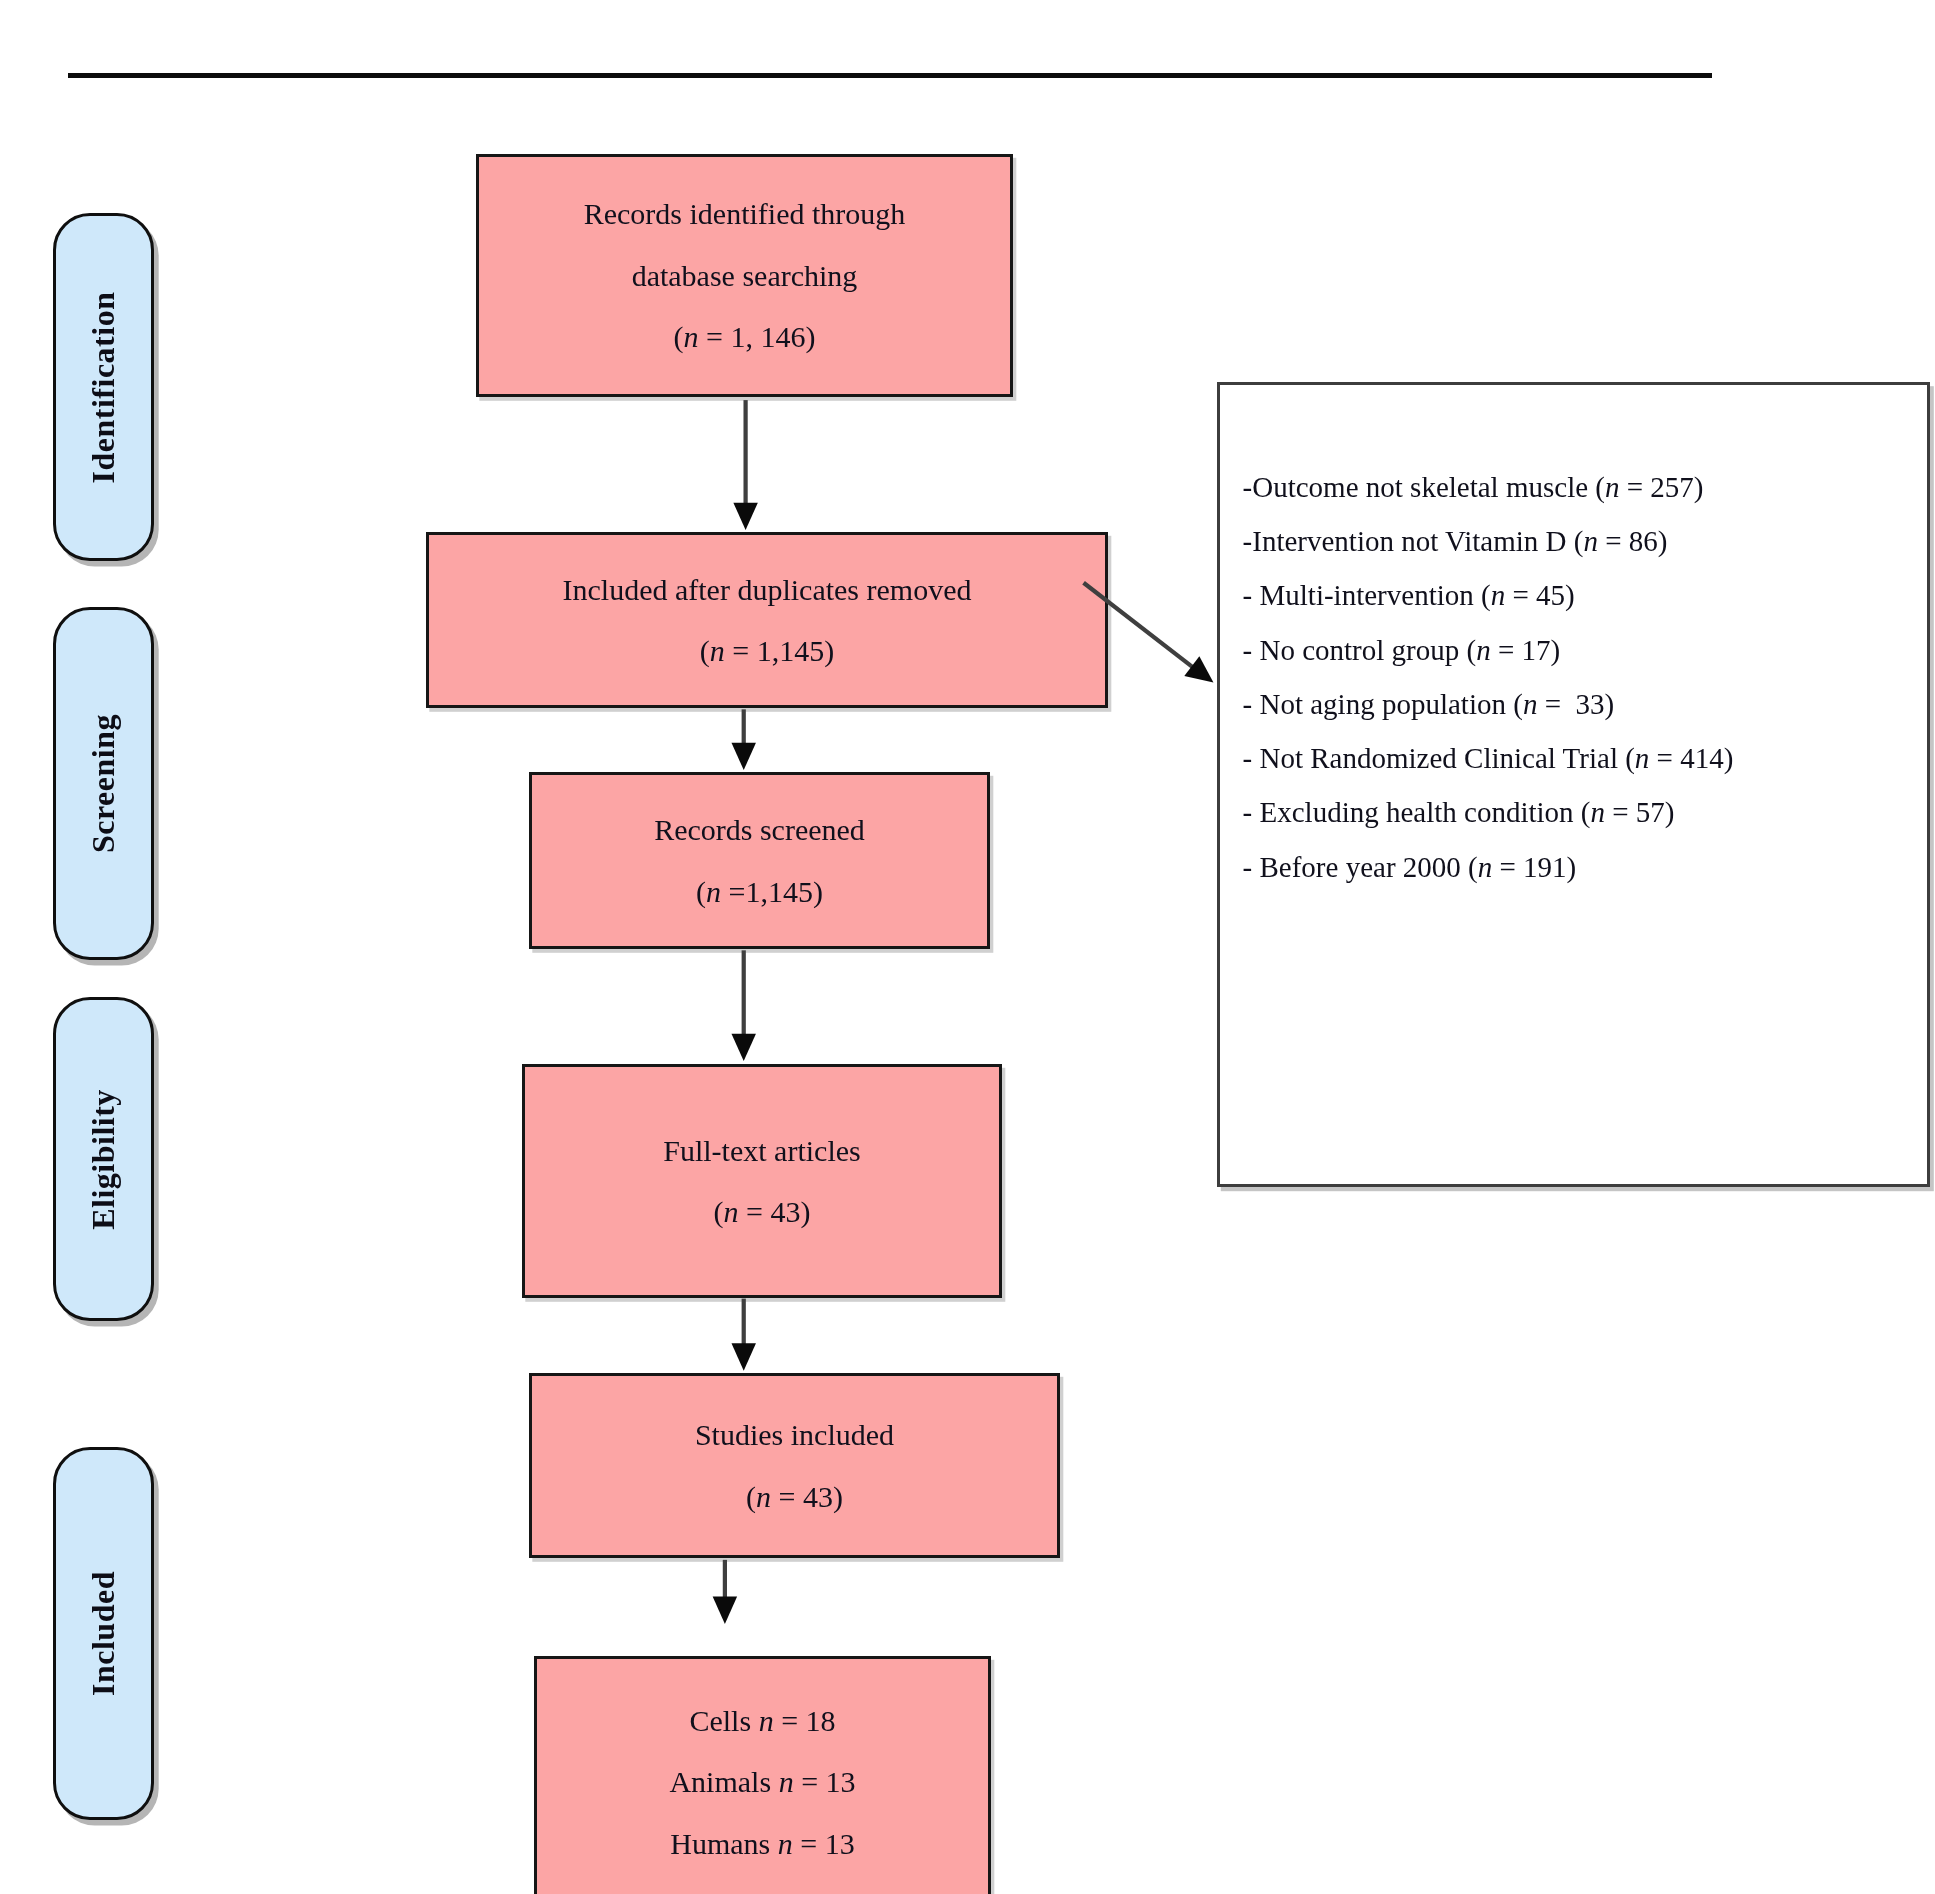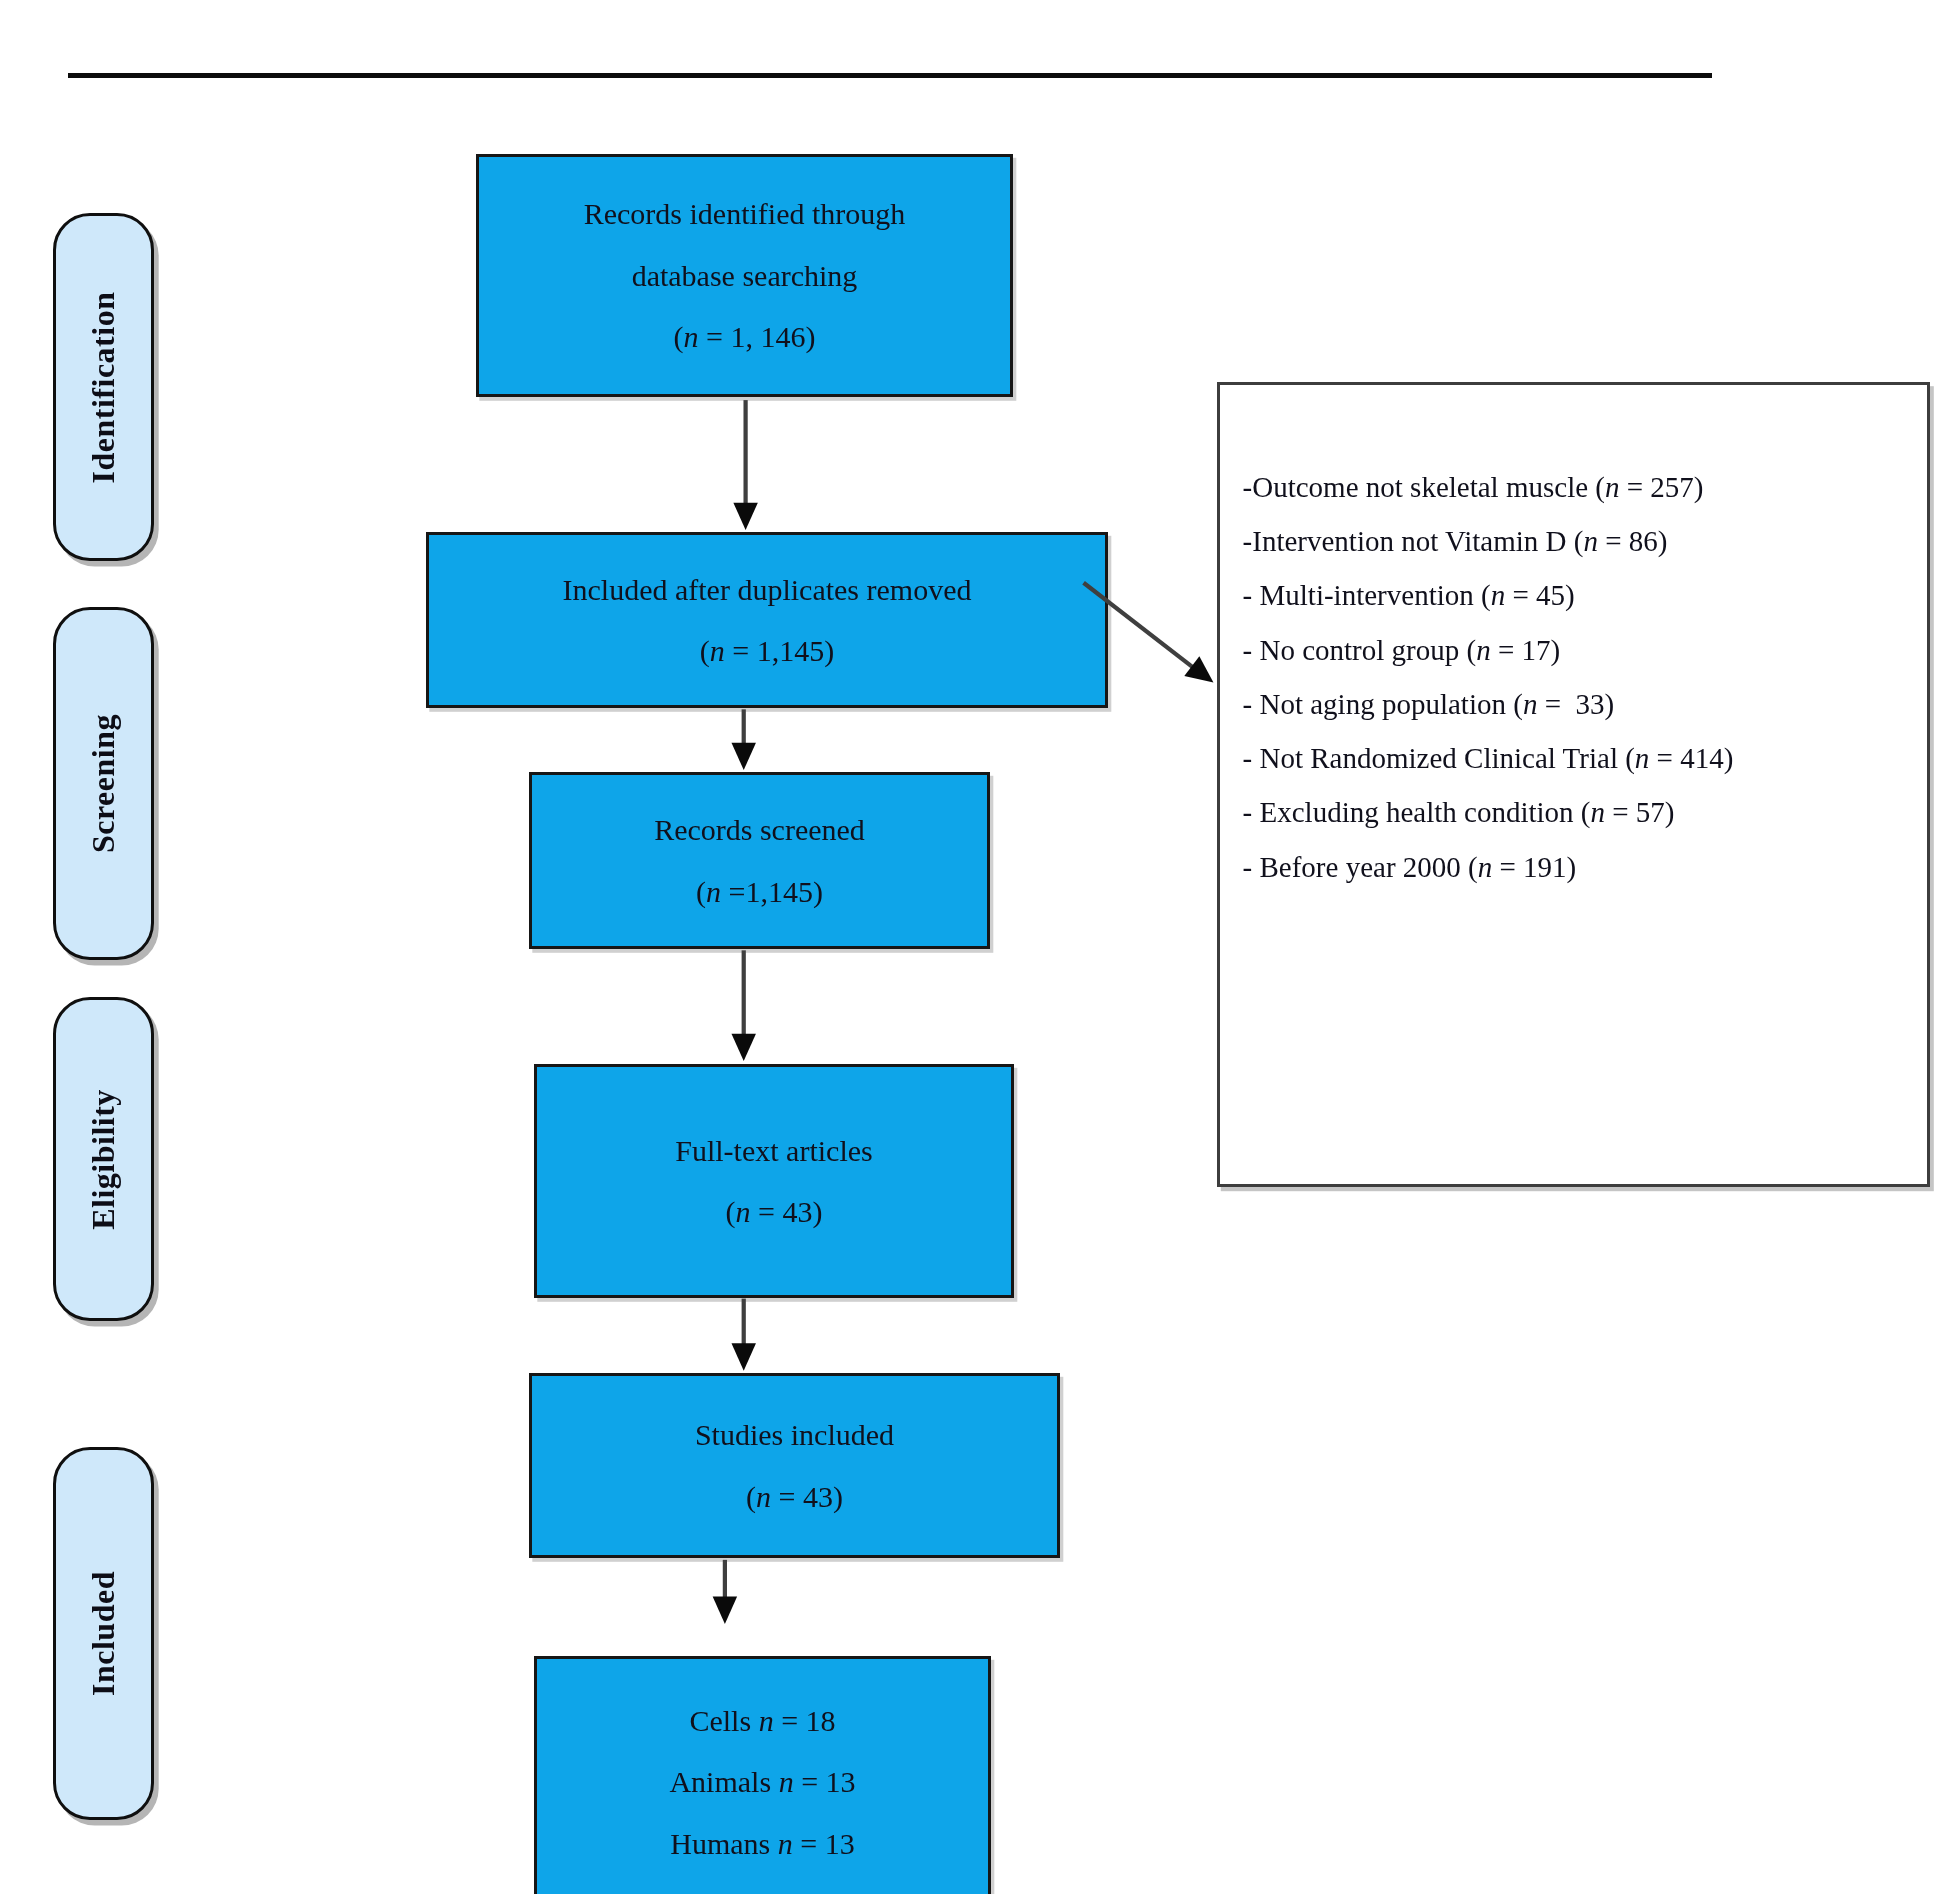--- a/index.html
+++ b/index.html
@@ -40,32 +40,32 @@
     letter-spacing:0.5px;
   }
   #stage-identification { top:213px;  height:348px; }
   #stage-screening      { top:607px; height:353px; }
   #stage-eligibility    { top:997px; height:324px; }
   #stage-included       { top:1447px; height:373px; }
 
   
   .flowbox {
     position:absolute;
-    background:#0ea5e9;
+    background:#fca5a5;
     border:3.8px solid #161616;
     box-shadow:3.3px 3.8px 0 rgba(150,150,150,0.45);
     display:flex; flex-direction:column; justify-content:center; align-items:center;
     text-align:center;
     font-size:30px; line-height:2.05; color:#10101c;
   }
   .flowbox .line { white-space:pre-wrap; }
   #box-identified  { left:476px; top:154px;  width:537px; height:243px; }
   #box-dedup       { left:426px;  top:532px; width:682px; height:176px; }
   #box-screened    { left:529px; top:772px; width:461px;  height:177px; }
-  #box-fulltext    { left:534px; top:1064px; width:480px; height:234px; }
+  #box-fulltext    { left:522px; top:1064px; width:480px; height:234px; }
   #box-studies     { left:529px; top:1373px; width:531px;  height:185px; }
   #box-categories  { left:518px; top:1656px; width:457px;  height:252px;margin-left:16px; }
 
   
   #box-excluded {
     position:absolute; left:1217px; top:382px; width:713px; height:805px;
     background:#ffffff;
     border:3.8px solid #3d3d3d;
     box-shadow:3.8px 4.2px 0 rgba(140,140,140,0.5);
     padding:32px 18px 0 22.6px;

